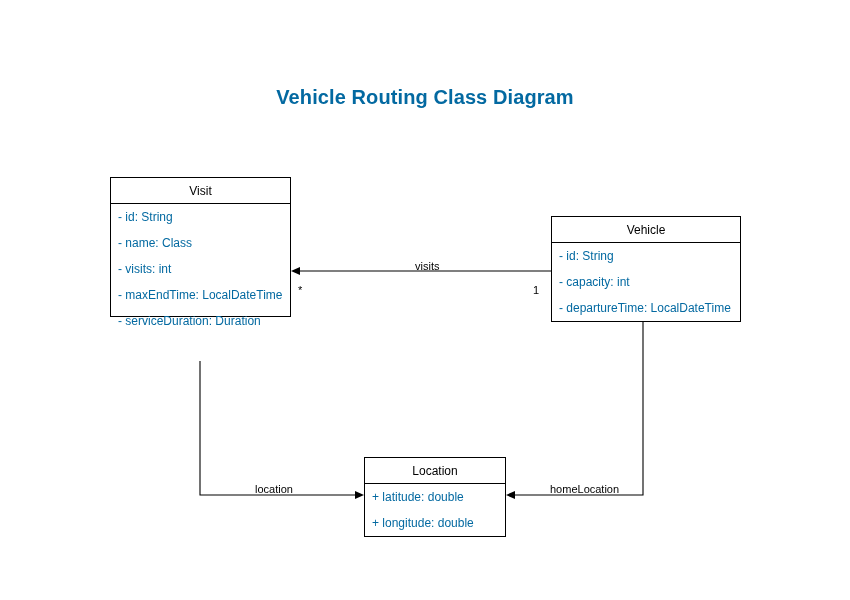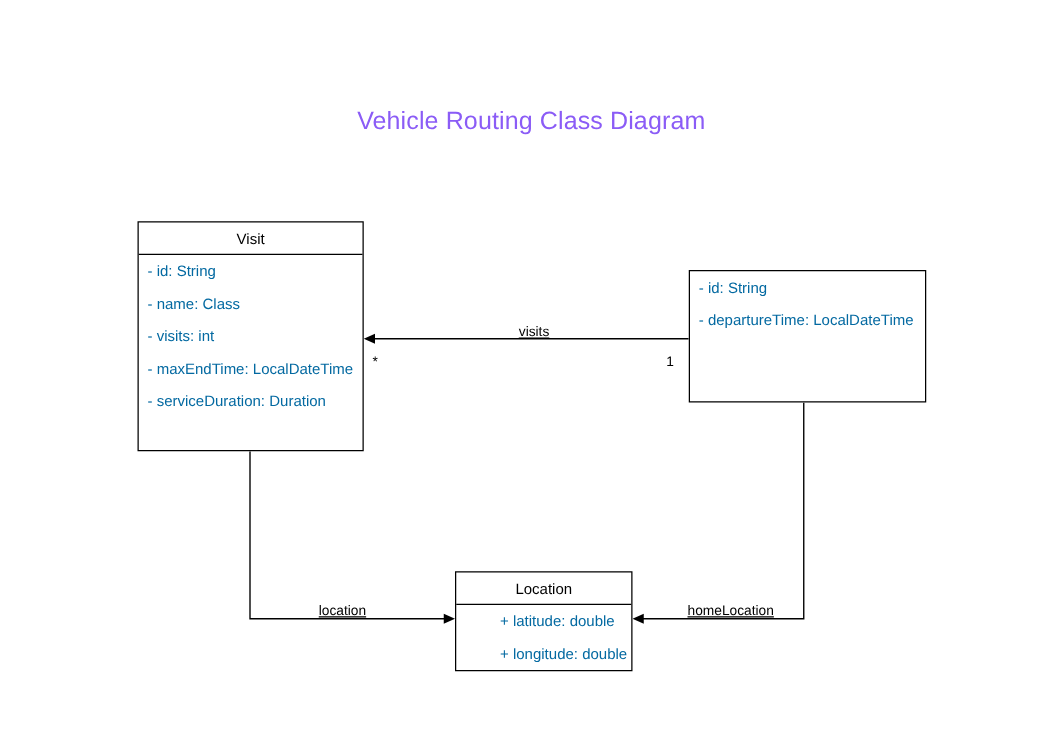--- a/index.html
+++ b/index.html
@@ -15,22 +15,22 @@
     font-family: "Liberation Sans", sans-serif;
     overflow: hidden;
   }
   #diagram-title {
     position: absolute;
     left: 0;
     top: 86px;
     width: 850px;
     text-align: center;
     font-size: 20px;
-    font-weight: normal;
-    color: #8b5cf6;
+    font-weight: bold;
+    color: #0369a1;
     letter-spacing: 0.1px;
   }
   .uml-class {
     position: absolute;
     box-sizing: border-box;
     border: 1px solid #000000;
     background: #ffffff;
   }
   .uml-class-name {
     text-align: center;
@@ -48,31 +48,31 @@
   }
   .uml-attr {
     font-size: 12px;
     color: #0369a1;
     padding-left: 7px;
     display: flex;
     align-items: center;
     box-sizing: border-box;
   }
   
-  #class-visit { left: 110px; top: 177px; width: 181px; height: 184px; }
+  #class-visit { left: 110px; top: 177px; width: 181px; height: 140px; }
   #class-visit .uml-class-name { height: 26px; }
   #class-visit .uml-attr { height: 26px; }
   
   #class-vehicle { left: 551px; top: 216px; width: 190px; height: 106px; }
   #class-vehicle .uml-class-name { height: 26px; }
   #class-vehicle .uml-attr { height: 26px; }
   
   #class-location { left: 364px; top: 457px; width: 142px; height: 80px; }
   #class-location .uml-class-name { height: 26px; }
-  #class-location .uml-attr { height: 26px; margin-left: 28px; }
+  #class-location .uml-attr { height: 26px; }
 
   #edges {
     position: absolute;
     left: 0;
     top: 0;
     width: 850px;
     height: 600px;
   }
   .edge-line {
     stroke: #000000;
@@ -81,21 +81,20 @@
   }
   .edge-head {
     fill: #000000;
     stroke: none;
   }
   .edge-label {
     position: absolute;
     font-size: 11px;
     color: #000000;
     white-space: nowrap;
-    text-decoration: underline;
   }
   .mult-label {
     position: absolute;
     font-size: 11px;
     color: #000000;
     white-space: nowrap;
   }
   #label-visits   { left: 415px; top: 260px; }
   #label-location { left: 255px; top: 483px; }
   #label-homelocation { left: 550px; top: 483px; }
@@ -142,22 +141,24 @@
     <div class="uml-attrs">
       <div class="uml-attr">- id: String</div>
       <div class="uml-attr">- name: Class</div>
       <div class="uml-attr">- visits: int</div>
       <div class="uml-attr">- maxEndTime: LocalDateTime</div>
       <div class="uml-attr">- serviceDuration: Duration</div>
     </div>
   </div>
 
   <div class="uml-class" id="class-vehicle">
+    <div class="uml-class-name">Vehicle</div>
     <div class="uml-attrs">
       <div class="uml-attr">- id: String</div>
+      <div class="uml-attr">- capacity: int</div>
       <div class="uml-attr">- departureTime: LocalDateTime</div>
     </div>
   </div>
 
   <div class="uml-class" id="class-location">
     <div class="uml-class-name">Location</div>
     <div class="uml-attrs">
       <div class="uml-attr">+ latitude: double</div>
       <div class="uml-attr">+ longitude: double</div>
     </div>

